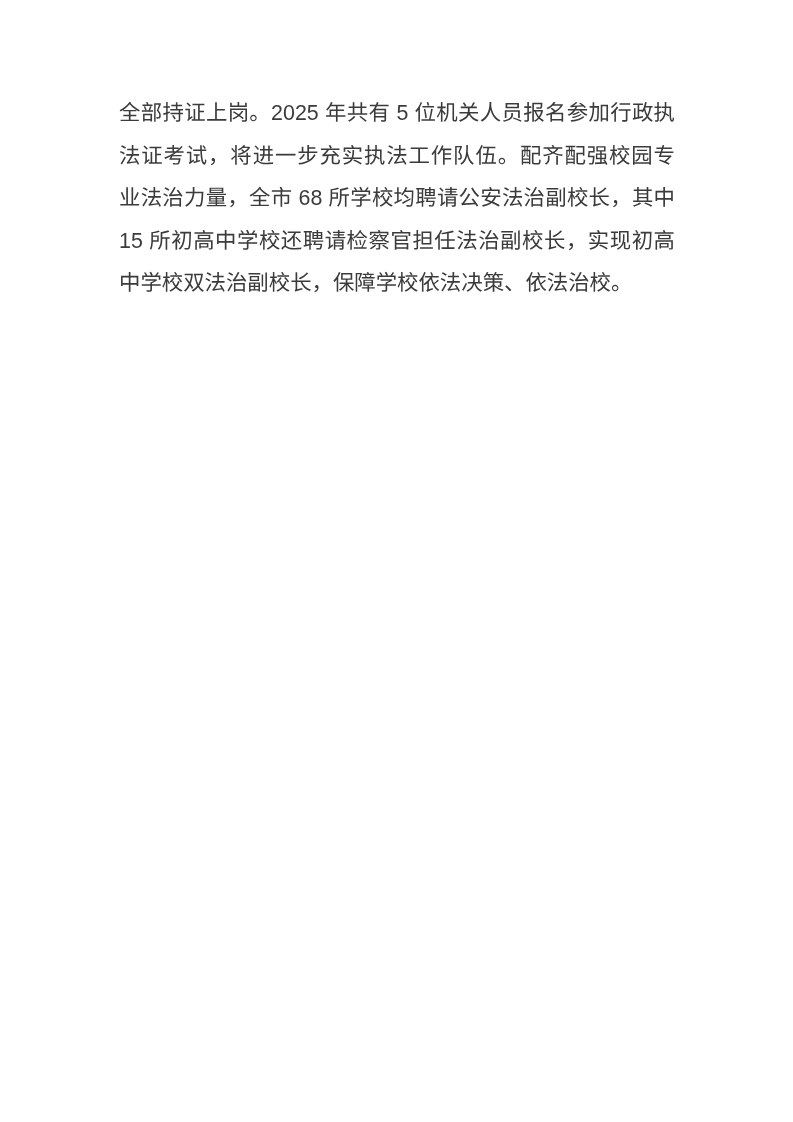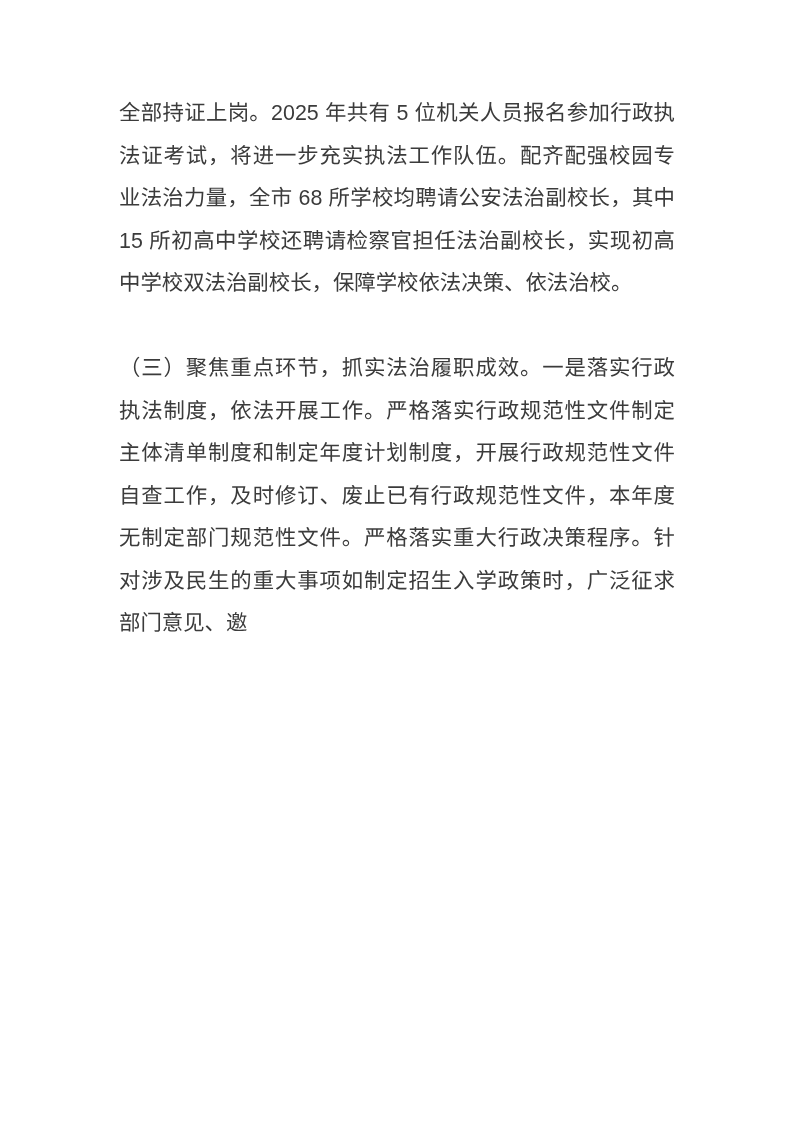--- a/index.html
+++ b/index.html
@@ -33,15 +33,14 @@
   .text-block p:last-child {
     margin-bottom: 0;
   }
 </style>
 </head>
 <body>
 
 <div class="page">
   <div class="text-block">
     <p>全部持证上岗。2025 年共有 5 位机关人员报名参加行政执法证考试，将进一步充实执法工作队伍。配齐配强校园专业法治力量，全市 68 所学校均聘请公安法治副校长，其中 15 所初高中学校还聘请检察官担任法治副校长，实现初高中学校双法治副校长，保障学校依法决策、依法治校。</p>
-    <p>（三）聚焦重点环节，抓实法治履职成效。一是落实行政执法制度，依法开展工作。严格落实行政规范性文件制定主体清单制度和制定年度计划制度，开展行政规范性文件自查工作，及时修订、废止已有行政规范性文件，本年度无制定部门规范性文件。严格落实重大行政决策程序。针对涉及民生的重大事项如制定招生入学政策时，广泛征求部门意见、邀</p>
   </div>
 </div>
 
 </body></html>

